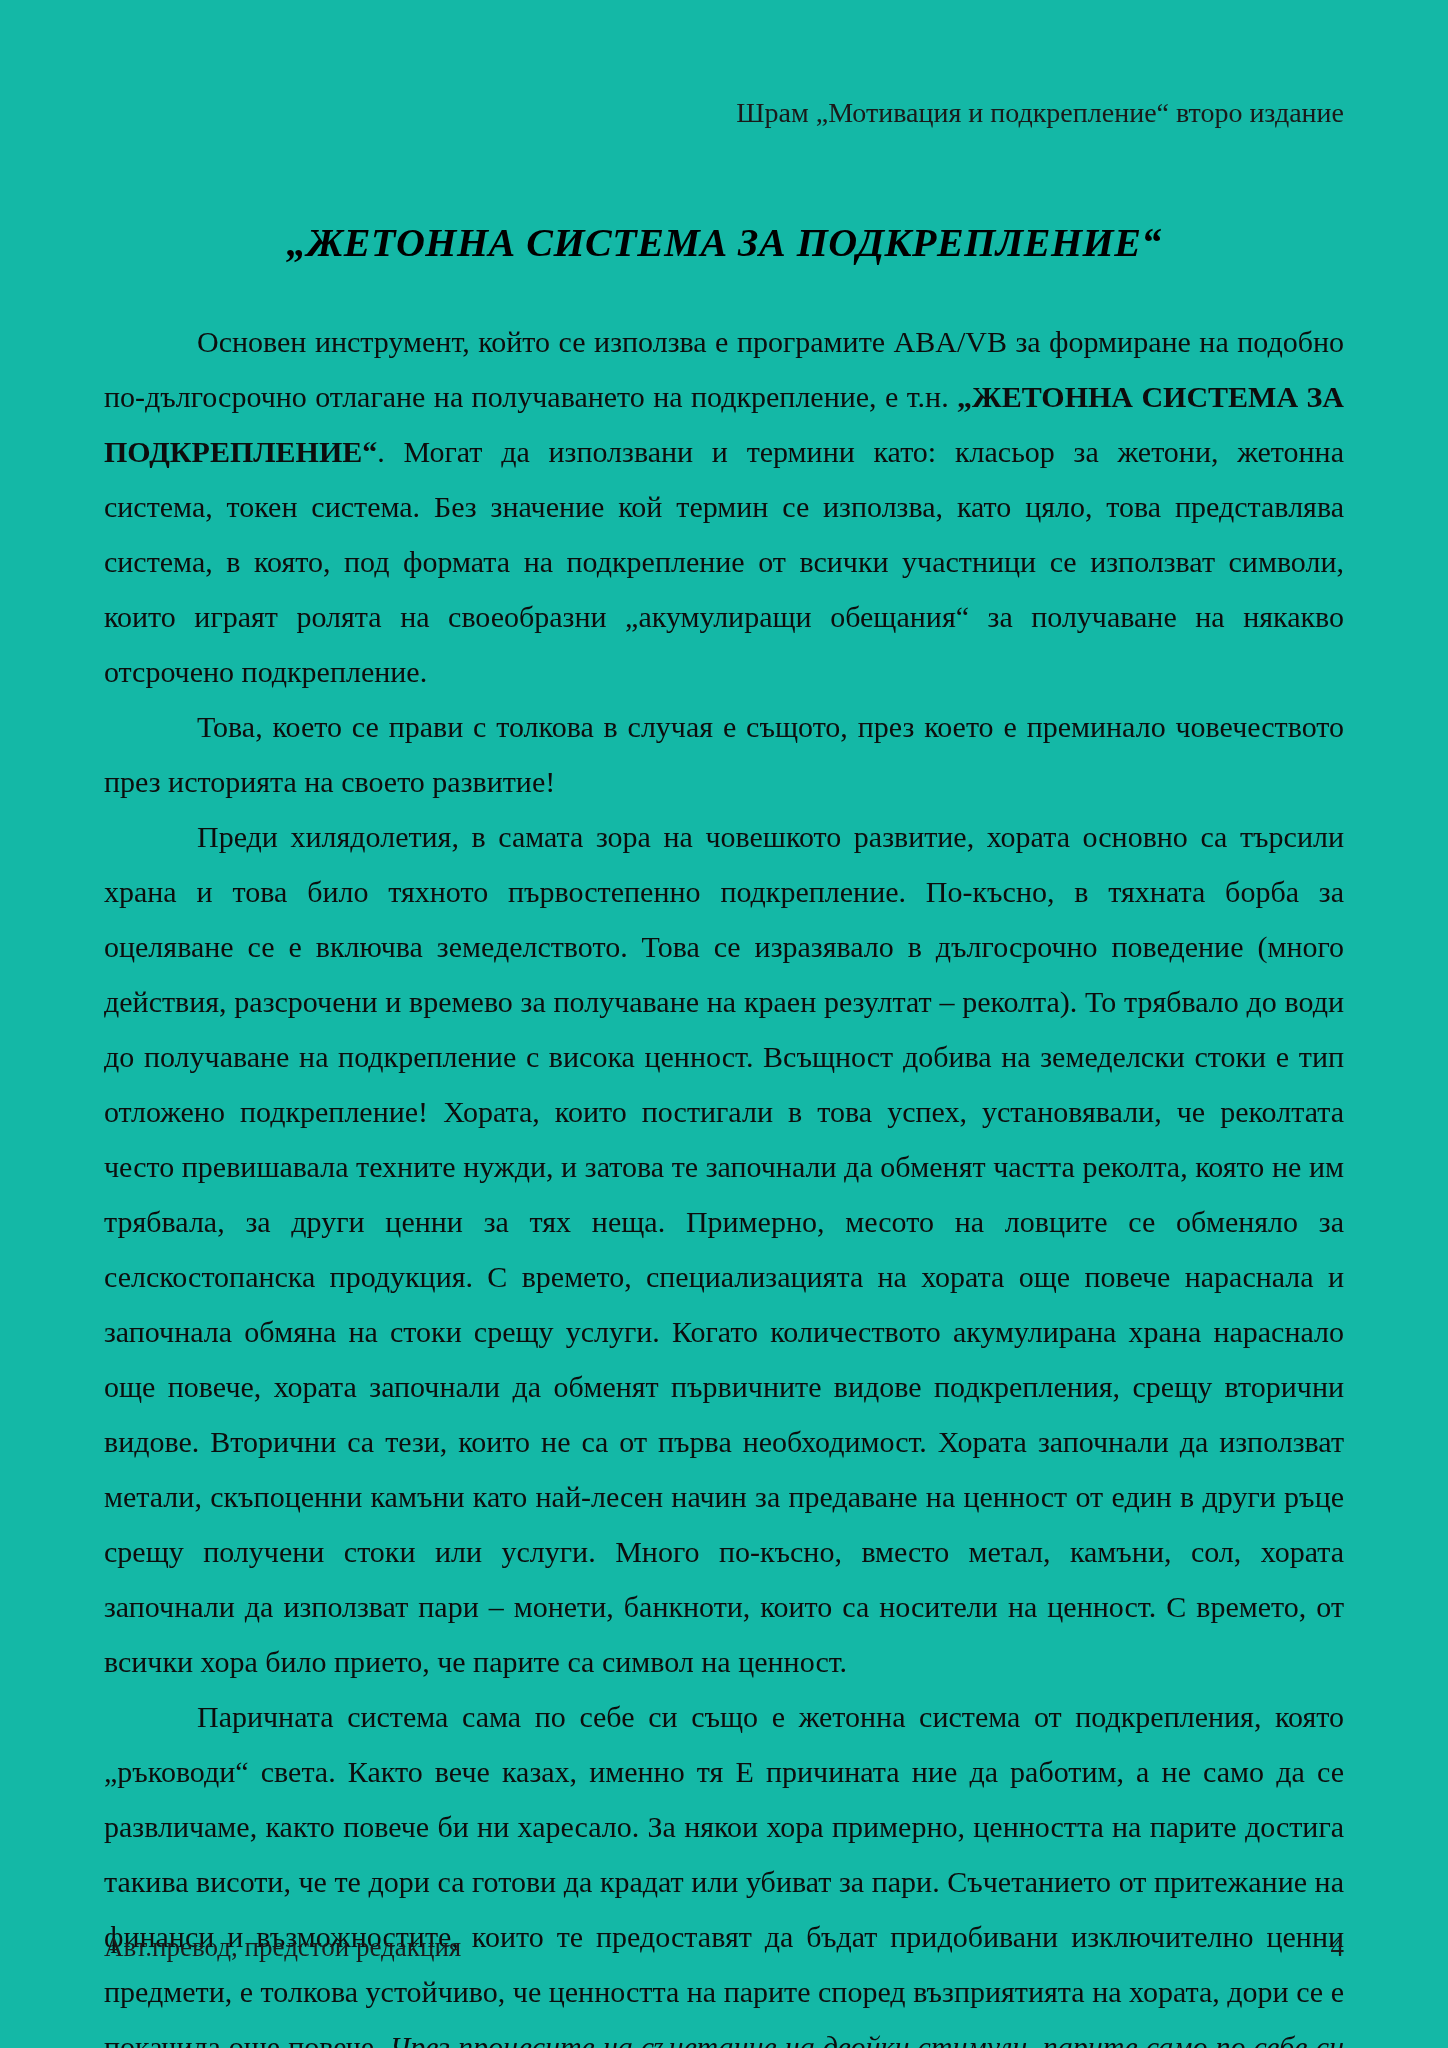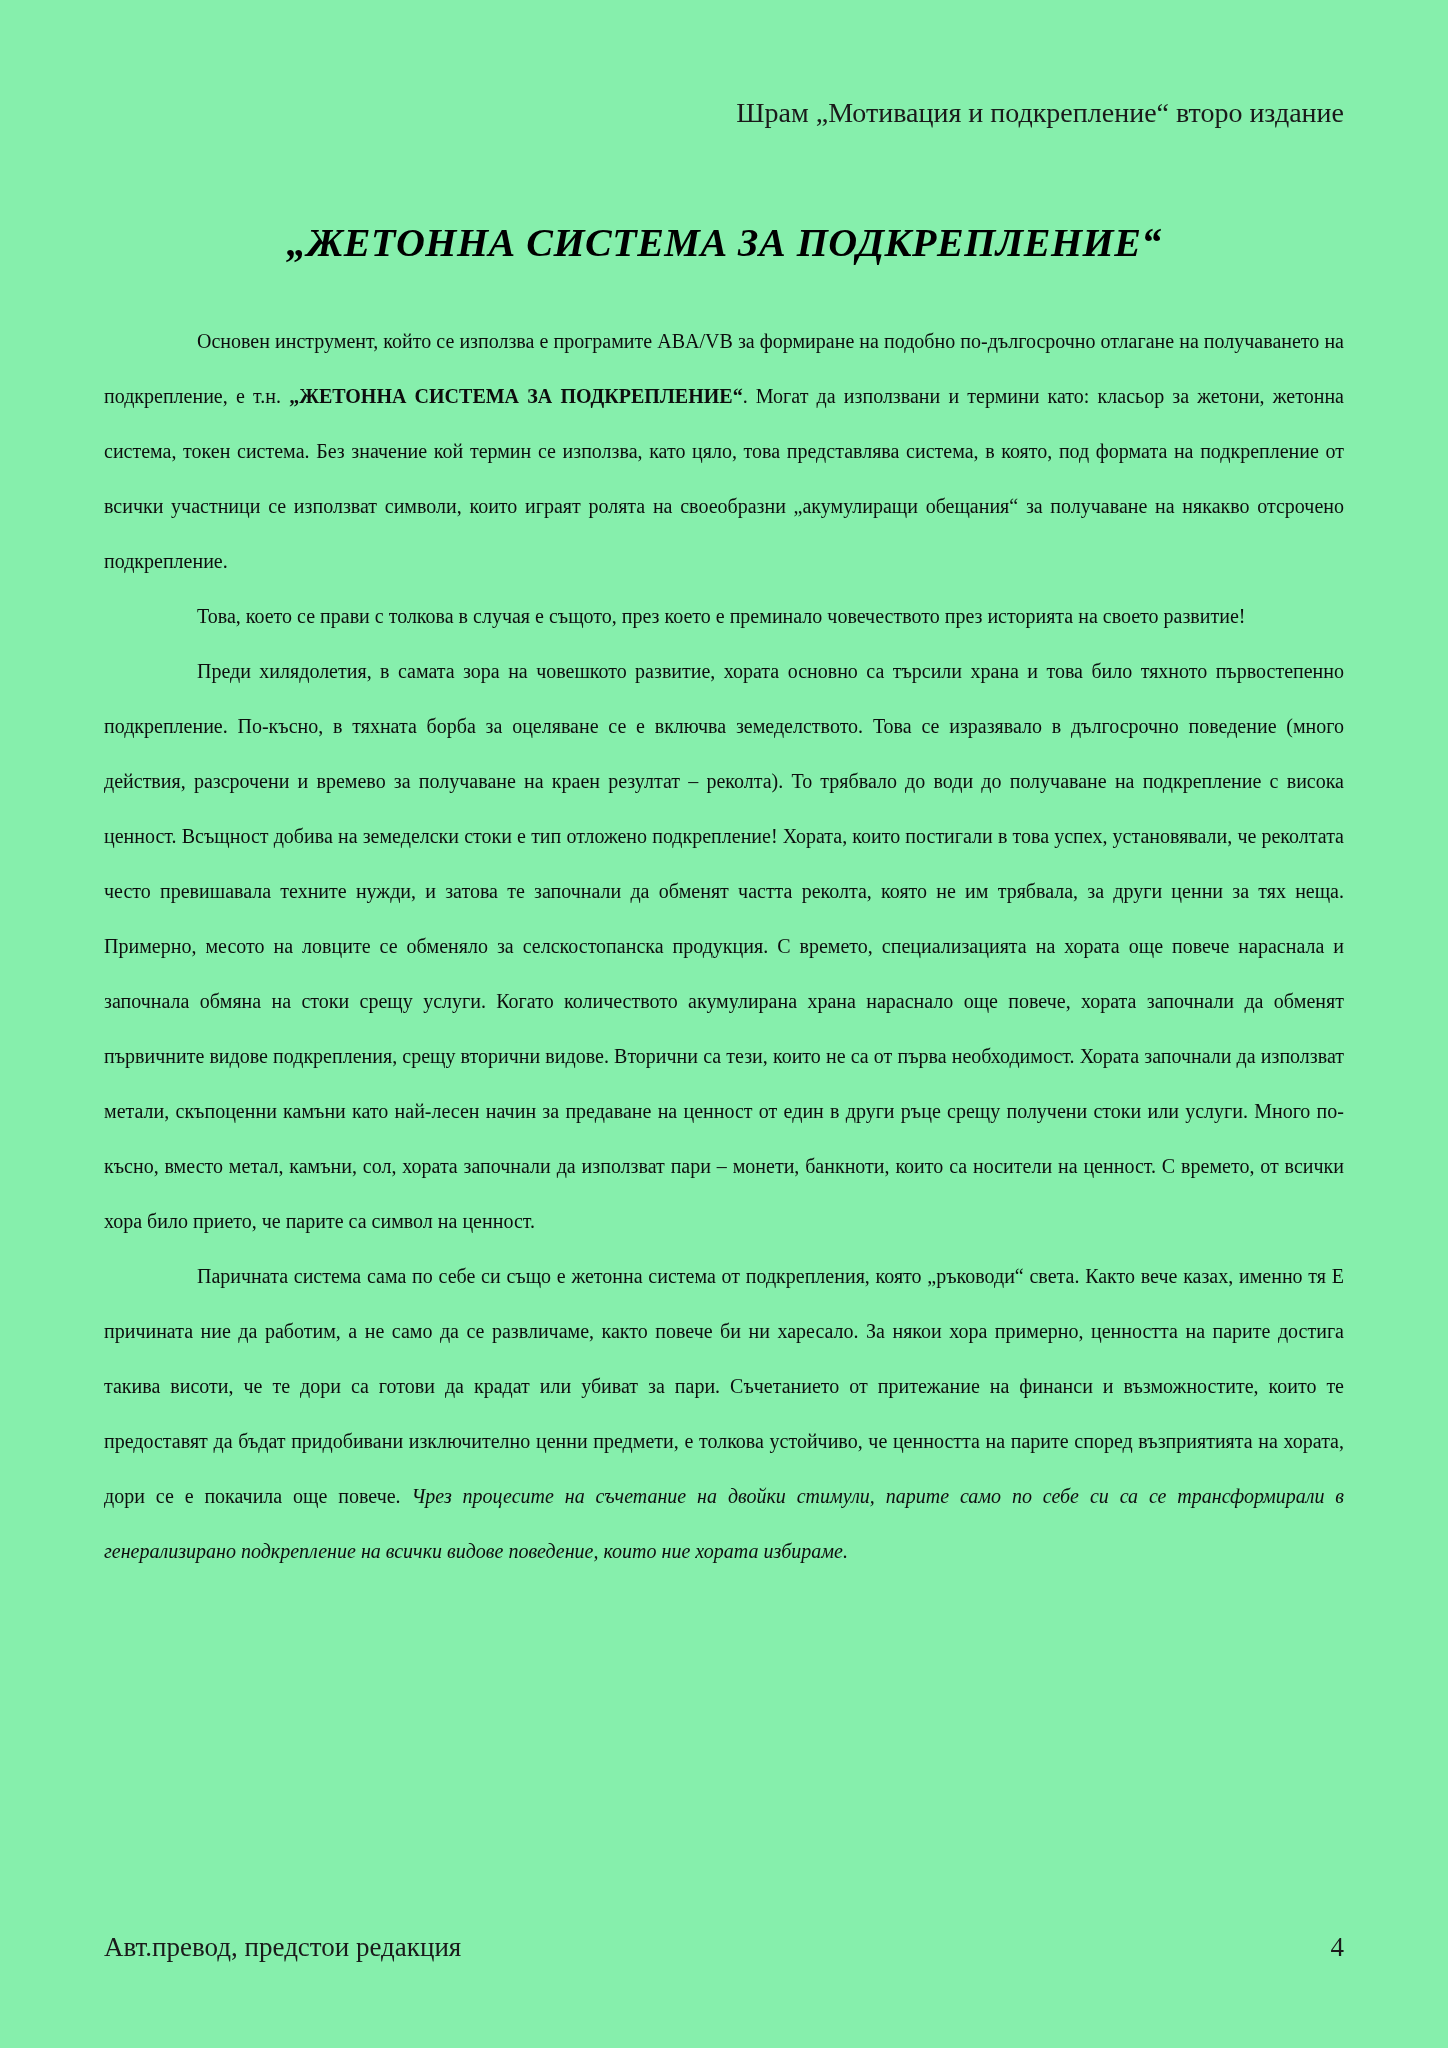--- a/index.html
+++ b/index.html
@@ -8,21 +8,21 @@
     width: 1448px;
     height: 2048px;
     position: relative;
     font-family: "Liberation Serif", "DejaVu Serif", serif;
     color: #111111;
     overflow: hidden;
   }
   .page {
     position: absolute;
     inset: 0;
-    background: #86efac;
+    background: #14b8a6;
     padding: 96px 104px 0 104px;
   }
   .doc-header {
     text-align: right;
     font-size: 28px;
     line-height: 34px;
     color: #1a1a1a;
   }
   .doc-title {
     margin-top: 88px;
@@ -31,21 +31,21 @@
     line-height: 50px;
     font-weight: bold;
     font-style: italic;
     letter-spacing: 0.5px;
     color: #000000;
   }
   .body-text {
     margin-top: 46px;
   }
   .para {
-    font-size: 20px;
+    font-size: 30px;
     line-height: 55px;
     text-align: justify;
     text-indent: 93px;
     color: #0d0d0d;
   }
   .run-bold { font-weight: bold; }
   .run-italic { font-style: italic; }
   .doc-footer {
     position: absolute;
     left: 104px;

